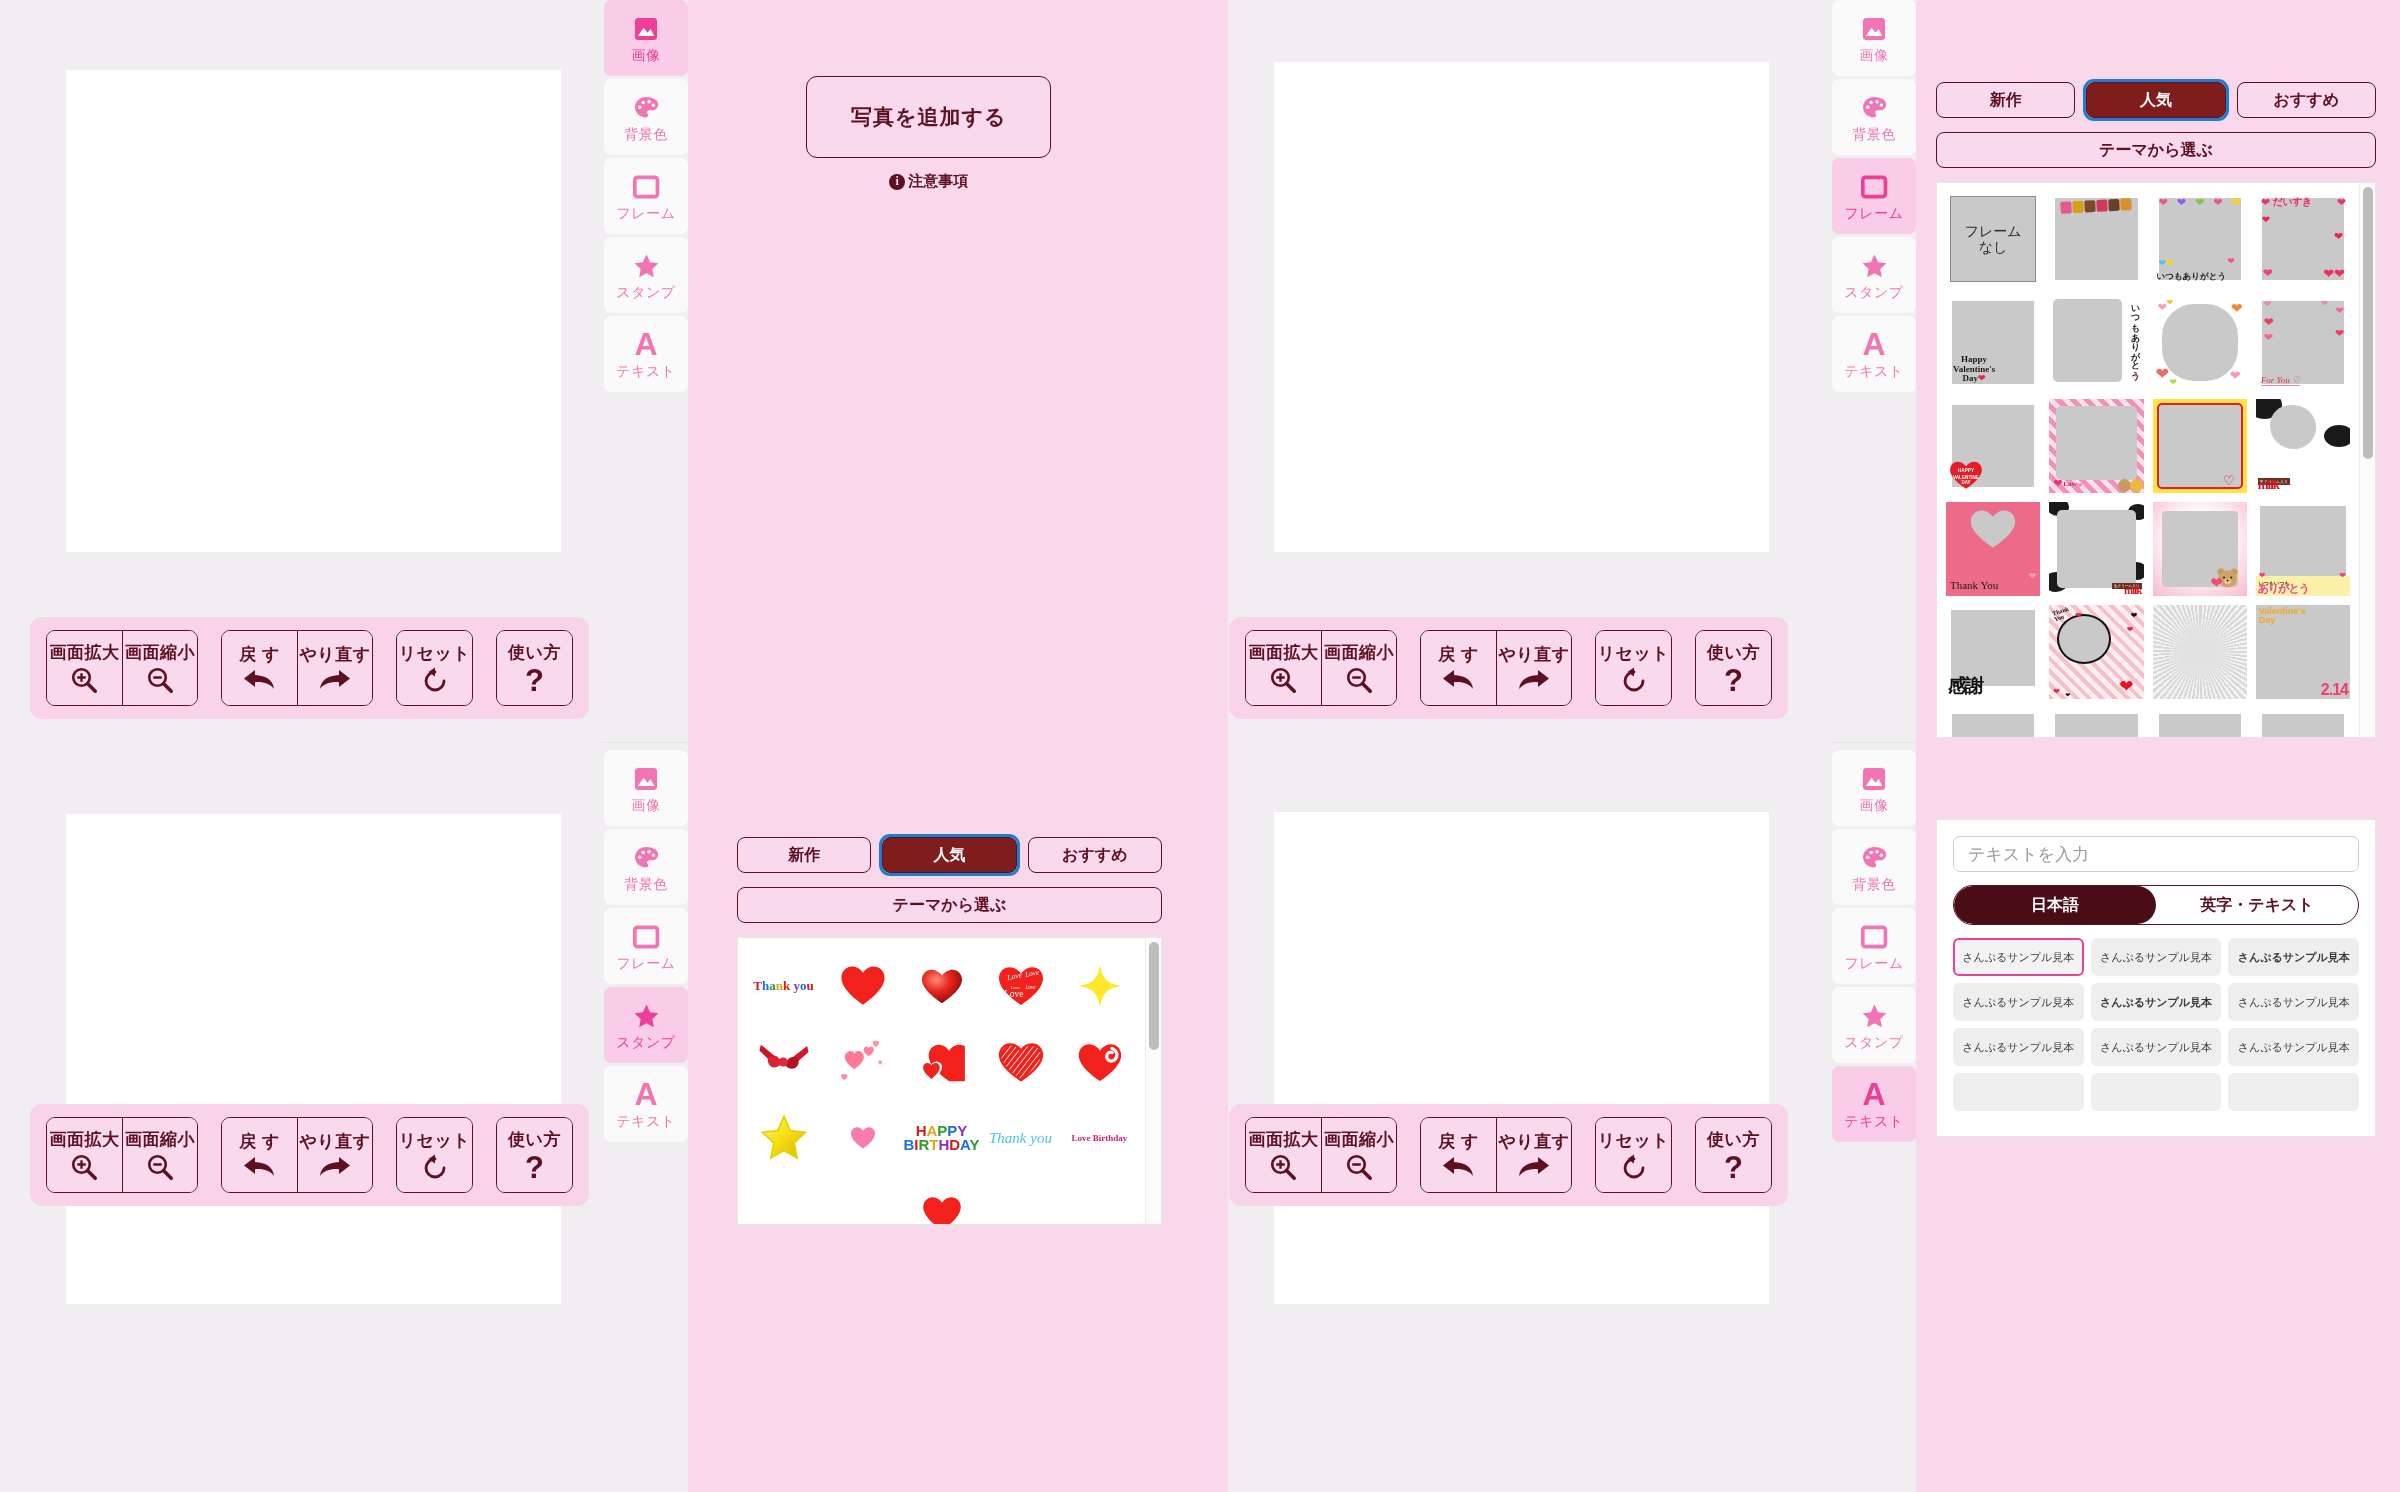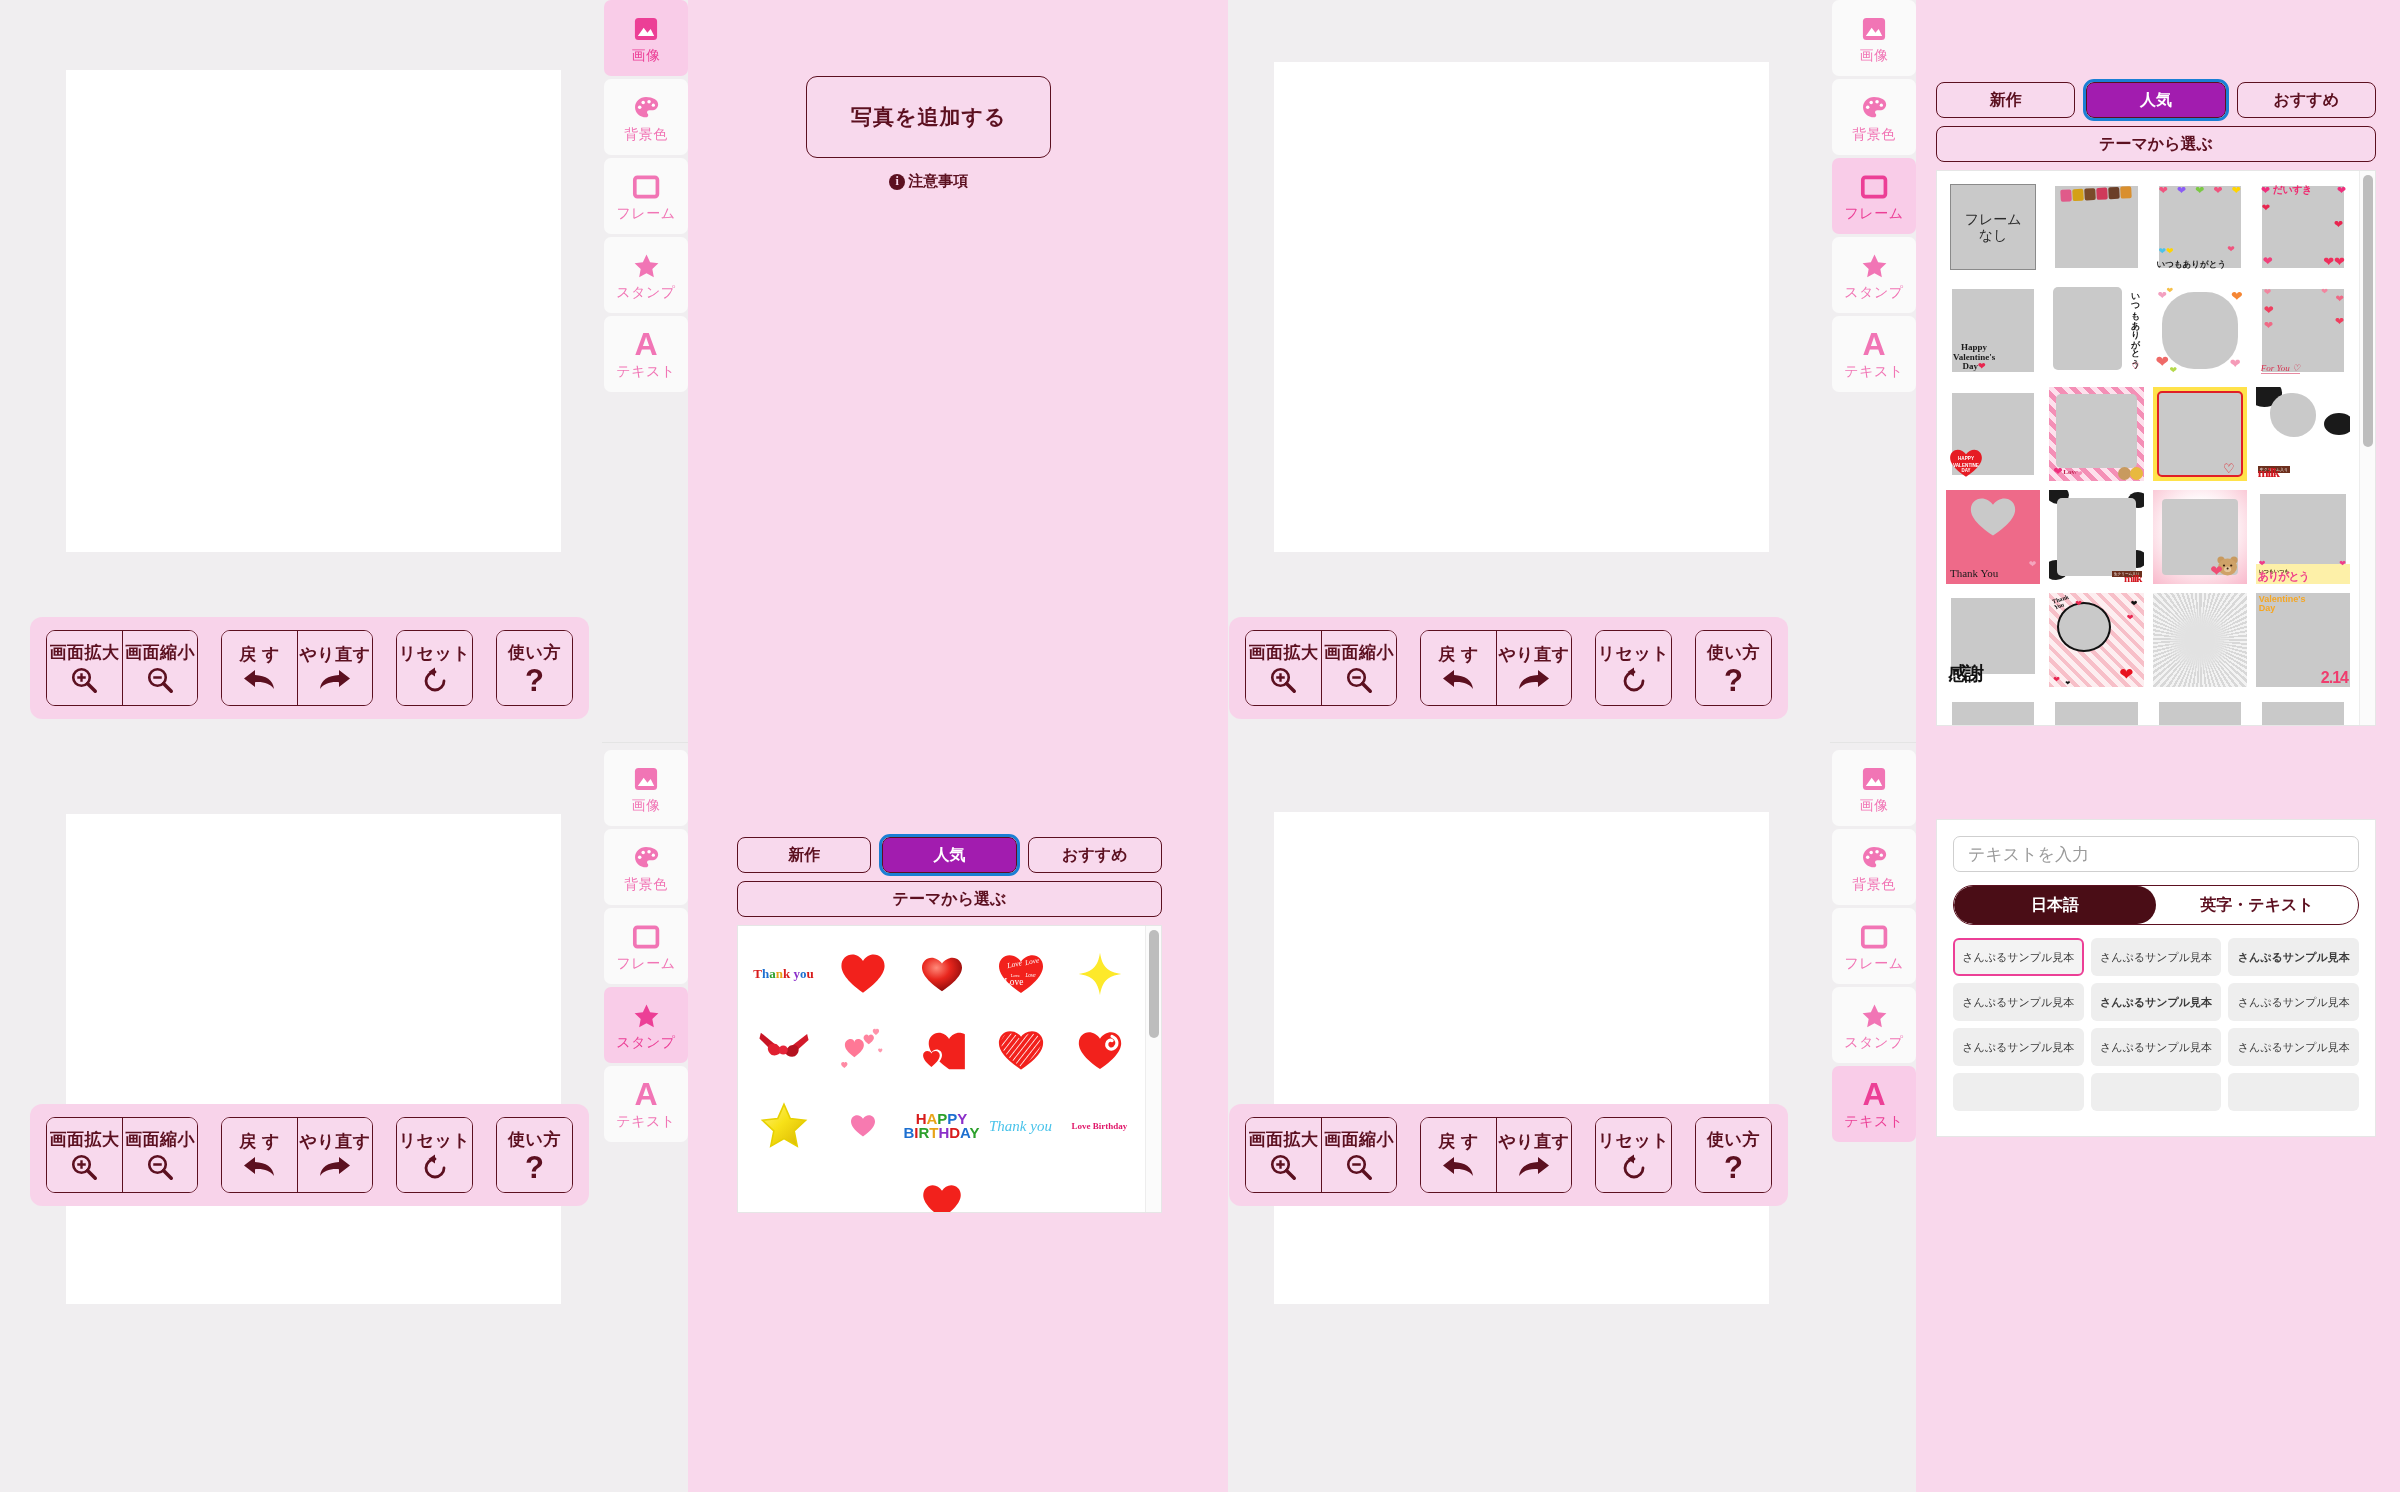--- a/index.html
+++ b/index.html
@@ -82,33 +82,33 @@
   .notice { margin-top:14px; display:flex; align-items:center; gap:3px; color:#5c1020; font-size:15px; font-weight:600; }
   .notice-i {
     width:16px; height:16px; border-radius:50%;
     background:#5c1020; color:#f8d9ed;
     font-size:12px; font-weight:bold;
     display:flex; align-items:center; justify-content:center;
     font-family:"Liberation Serif", serif;
   }
 
   
-  .chooser { position:absolute; display:flex; flex-direction:column; gap:8px; }
+  .chooser { position:absolute; display:flex; flex-direction:column; gap:14px; }
   .seg-row { display:flex; gap:11px; }
   .seg {
     flex:1; height:36px;
     border:1.5px solid #5c1020;
     border-radius:8px;
     background:#f8d9ed;
     color:#5c1020;
     font-size:16px; font-weight:bold;
     display:flex; align-items:center; justify-content:center;
     cursor:pointer;
   }
-  .seg.sel { background:#a21caf; color:#ffffff; outline:3px solid #1a7fd4; outline-offset:0px; }
+  .seg.sel { background:#7f1d1d; color:#ffffff; outline:3px solid #1a7fd4; outline-offset:0px; }
   .seg-wide {
     height:36px;
     border:1.5px solid #5c1020;
     border-radius:8px;
     background:#f8d9ed;
     color:#5c1020;
     font-size:16px; font-weight:bold;
     display:flex; align-items:center; justify-content:center;
     cursor:pointer;
   }

